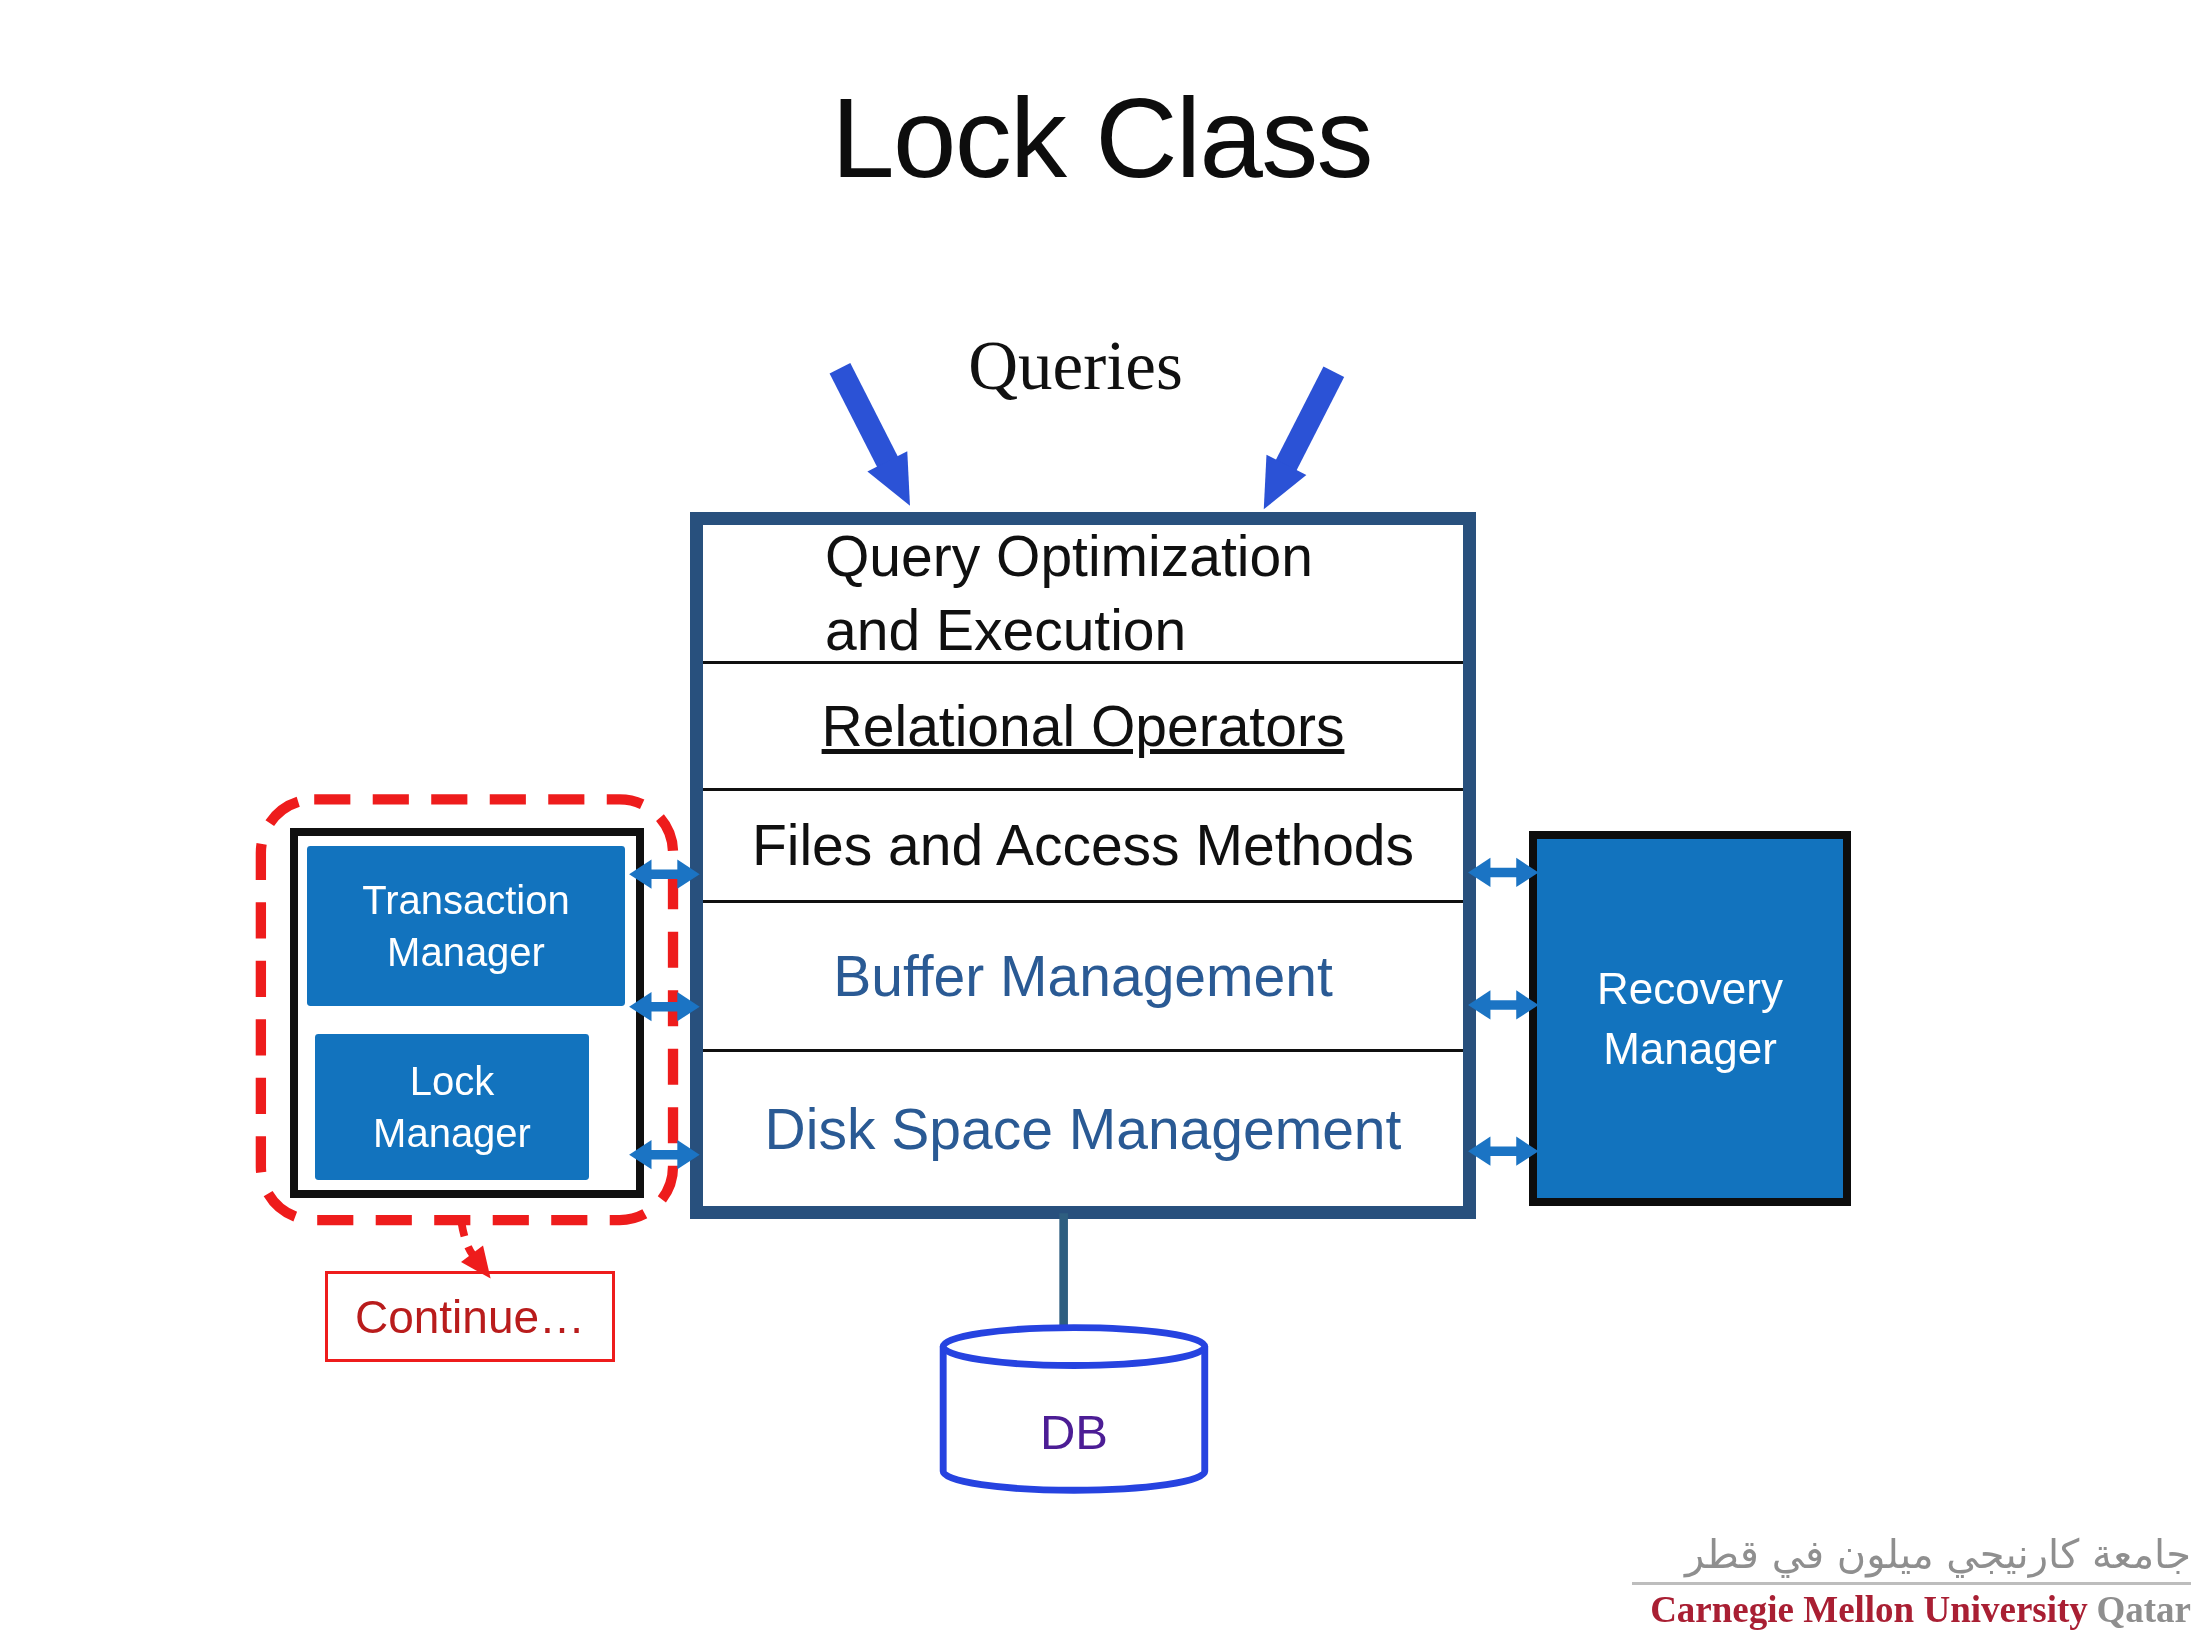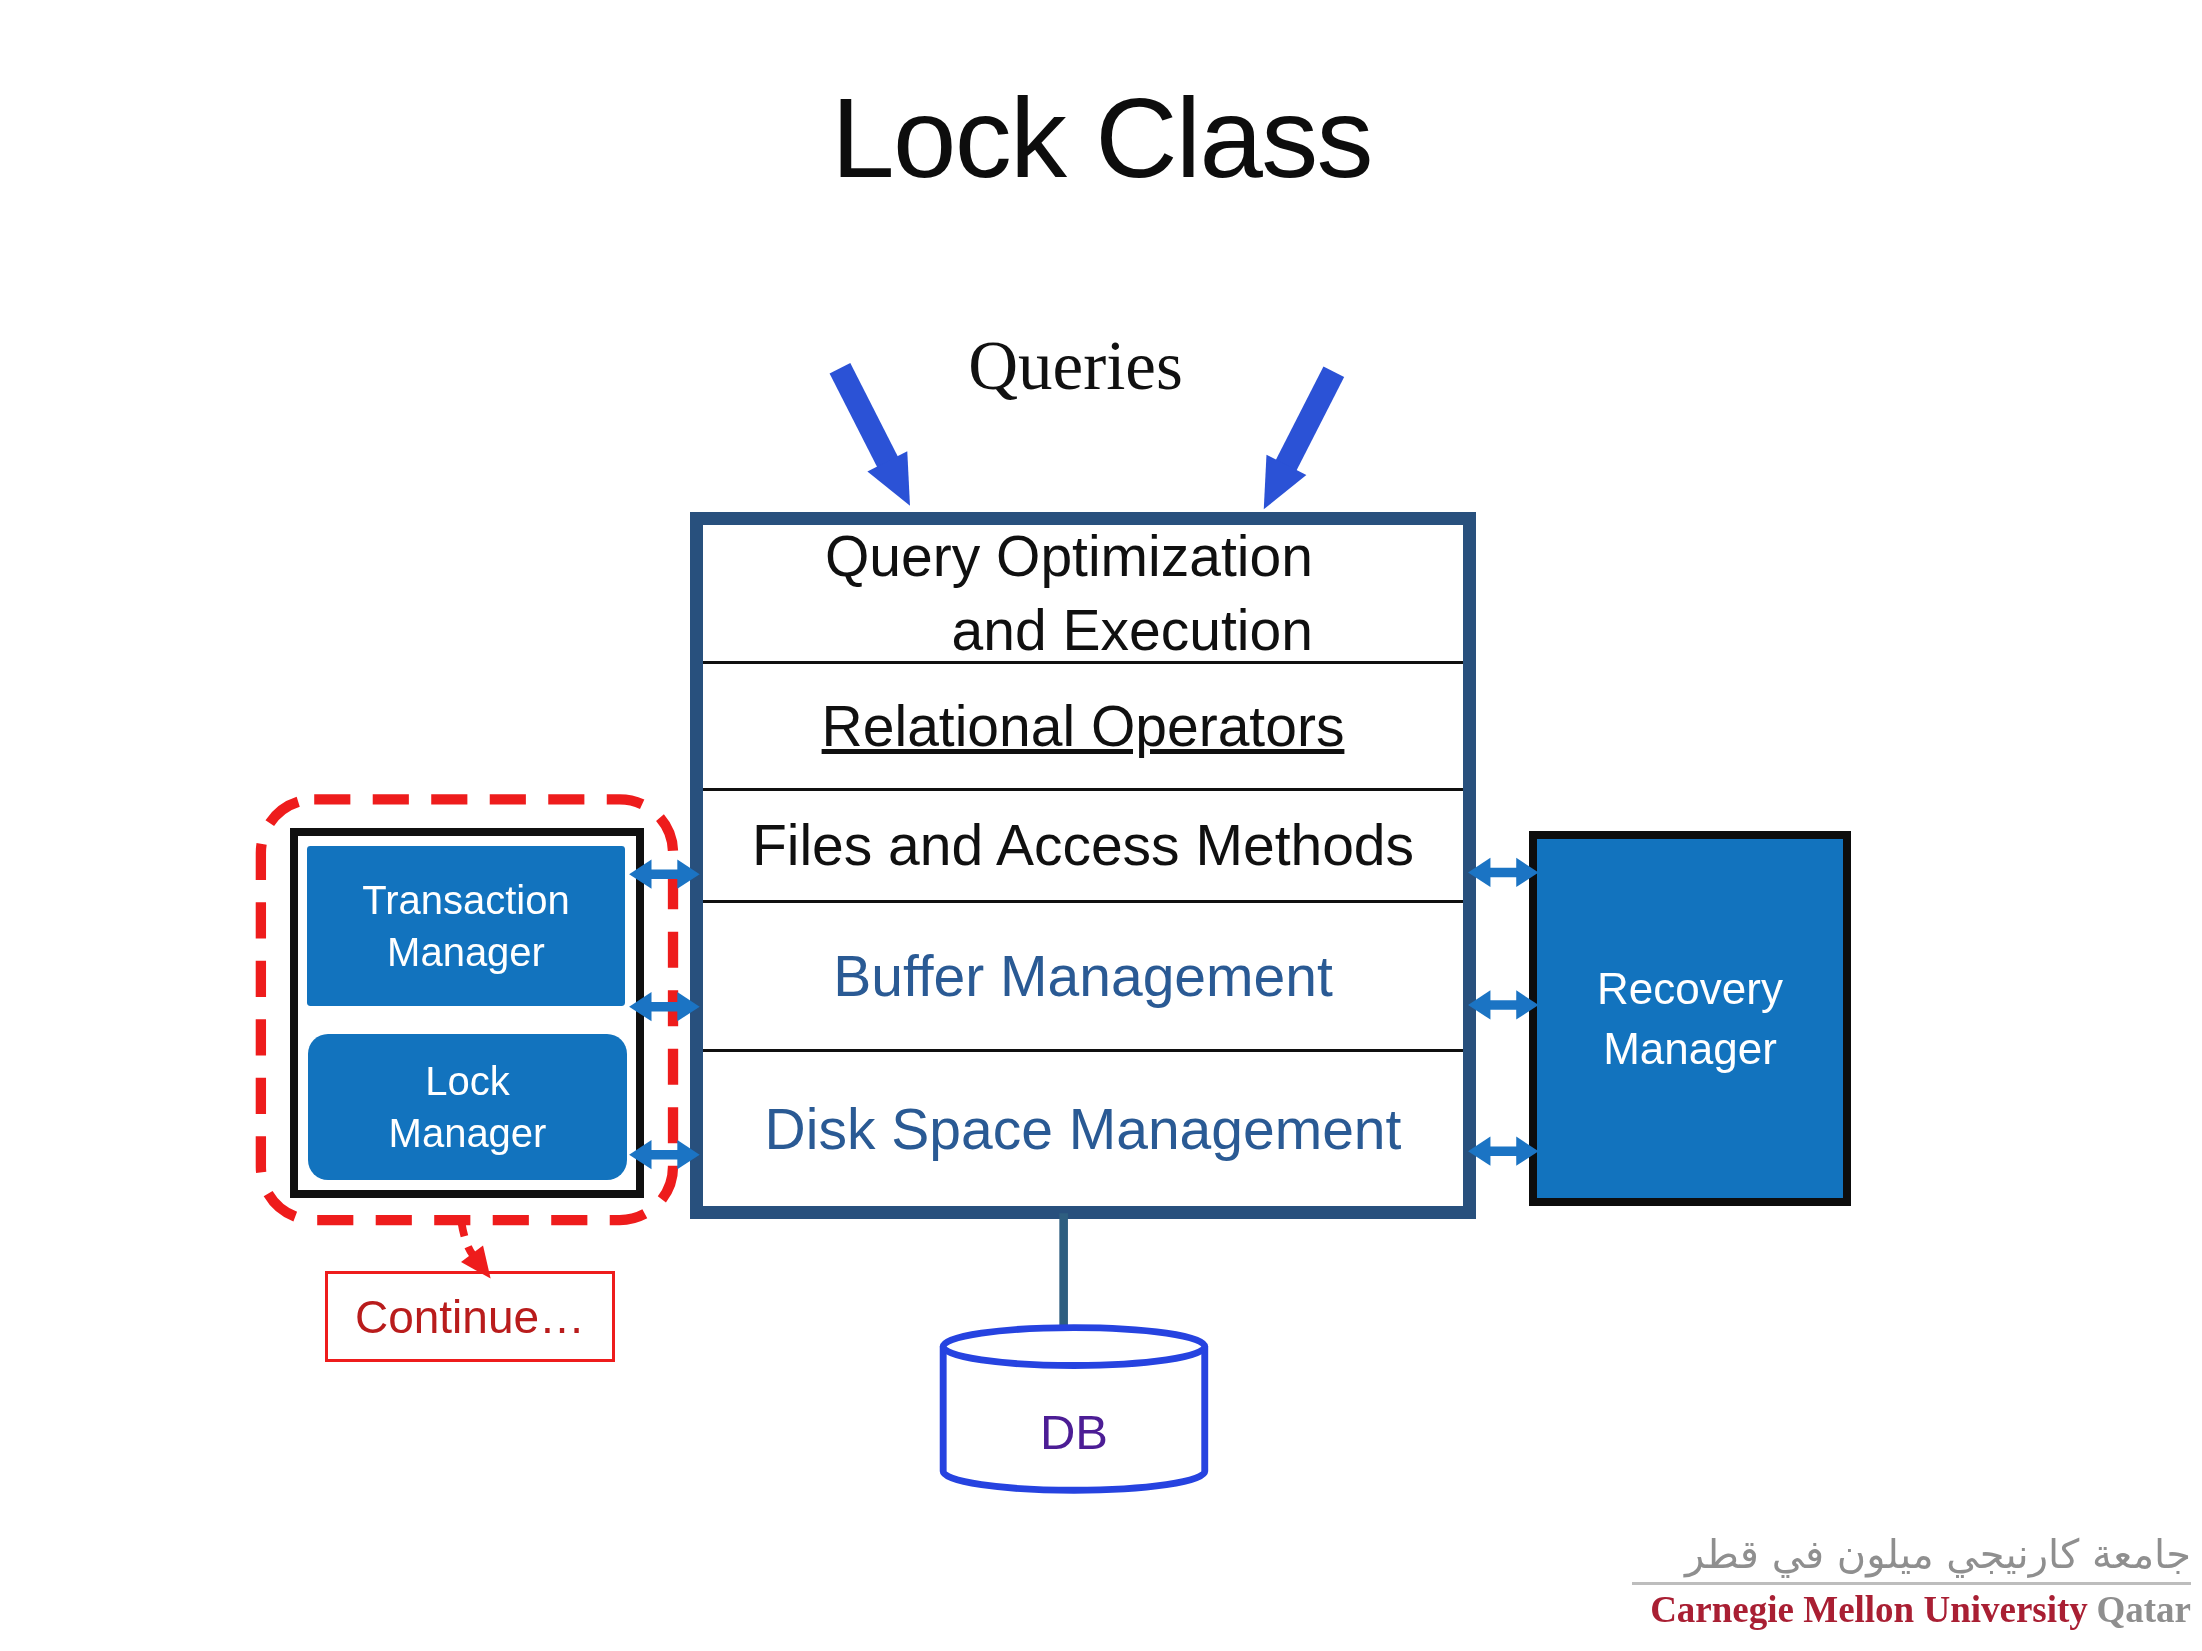--- a/index.html
+++ b/index.html
@@ -10,34 +10,34 @@
          font-size:114px;color:#0d0d0d;letter-spacing:-1.7px;}
 
   .queries{position:absolute;left:0;right:52px;top:327px;text-align:center;
            font-family:"Liberation Serif",serif;font-size:69px;color:#111;}
 
   .stack{position:absolute;left:690px;top:512px;width:786px;height:707px;
          border:13px solid #28507D;background:#fff;box-sizing:border-box;
          display:flex;flex-direction:column;}
   .row{display:flex;align-items:center;justify-content:center;box-sizing:border-box;
        font-size:57px;color:#101010;white-space:pre-line;text-align:center;line-height:1.3;}
-  .r1{height:136px;justify-content:flex-start;padding-left:122px;text-align:right;}
+  .r1{height:136px;justify-content:flex-start;padding-left:122px;text-align:left;}
   .r2{height:127px;border-top:3.4px solid #101010;text-decoration:underline;}
   .r3{height:112px;border-top:3.4px solid #101010;}
   .r4{height:149px;border-top:3.4px solid #101010;}
   .r5{flex:1;border-top:3.4px solid #101010;}
   .blue{color:#2A5A94;}
 
   .blackbox{position:absolute;left:290px;top:828px;width:354px;height:370px;
             border:8.6px solid #101010;box-sizing:border-box;background:#fff;}
   .bluebox{position:absolute;background:#1273BE;color:#fff;border-radius:3.4px;
            display:flex;align-items:center;justify-content:center;text-align:center;
            white-space:pre-line;font-size:40px;line-height:1.3;}
   .tm{left:307px;top:846px;width:318px;height:160px;}
-  .lm{left:308px;top:1034px;width:319px;height:146px;border-radius:20px;}
+  .lm{left:315px;top:1034px;width:274px;height:146px;}
 
   .recovery{position:absolute;left:1529px;top:831px;width:322px;height:375px;
             background:#1273BE;border:8.6px solid #0d0d0d;box-sizing:border-box;color:#fff;
             display:flex;align-items:center;justify-content:center;text-align:center;
             white-space:pre-line;font-size:44px;line-height:1.35;}
 
   .continue{position:absolute;left:325px;top:1271px;width:290px;height:91px;
             border:3.4px solid #EE1C1C;box-sizing:border-box;background:#fff;color:#b91c1c;
             display:flex;align-items:center;justify-content:center;font-size:46px;}
 

